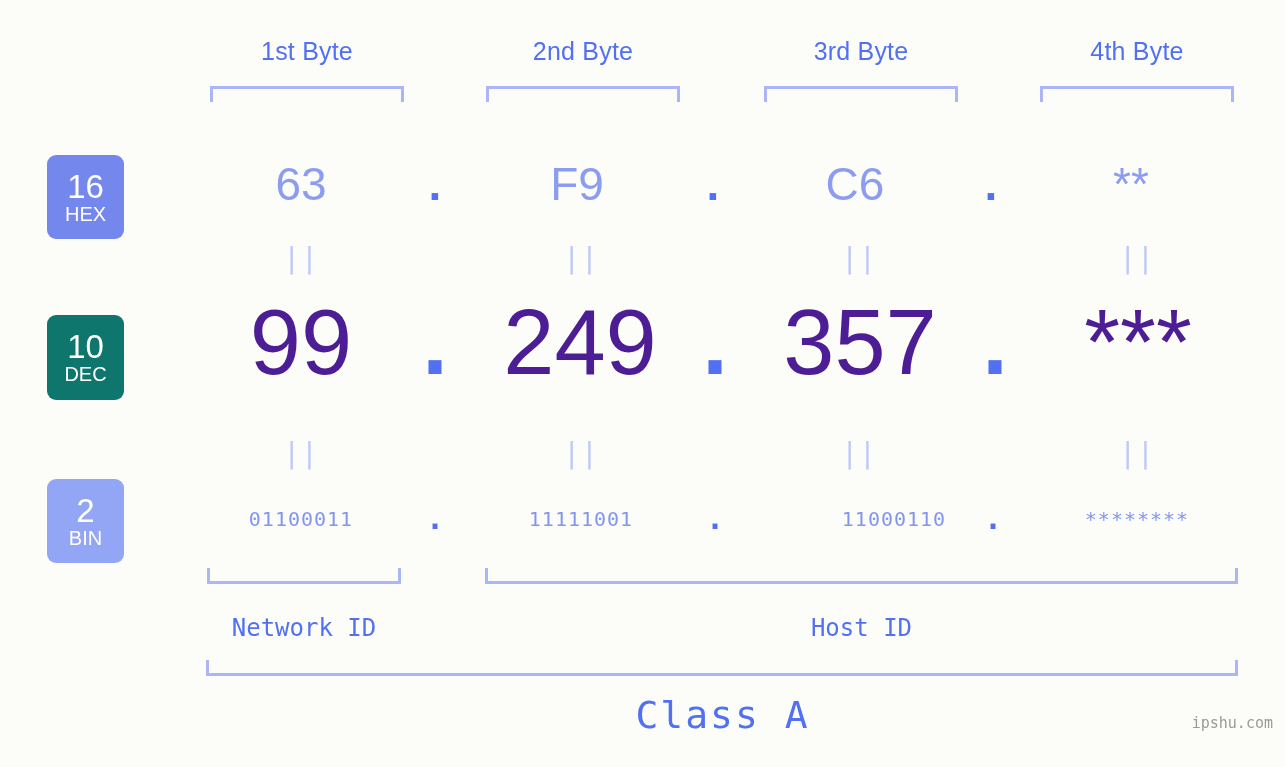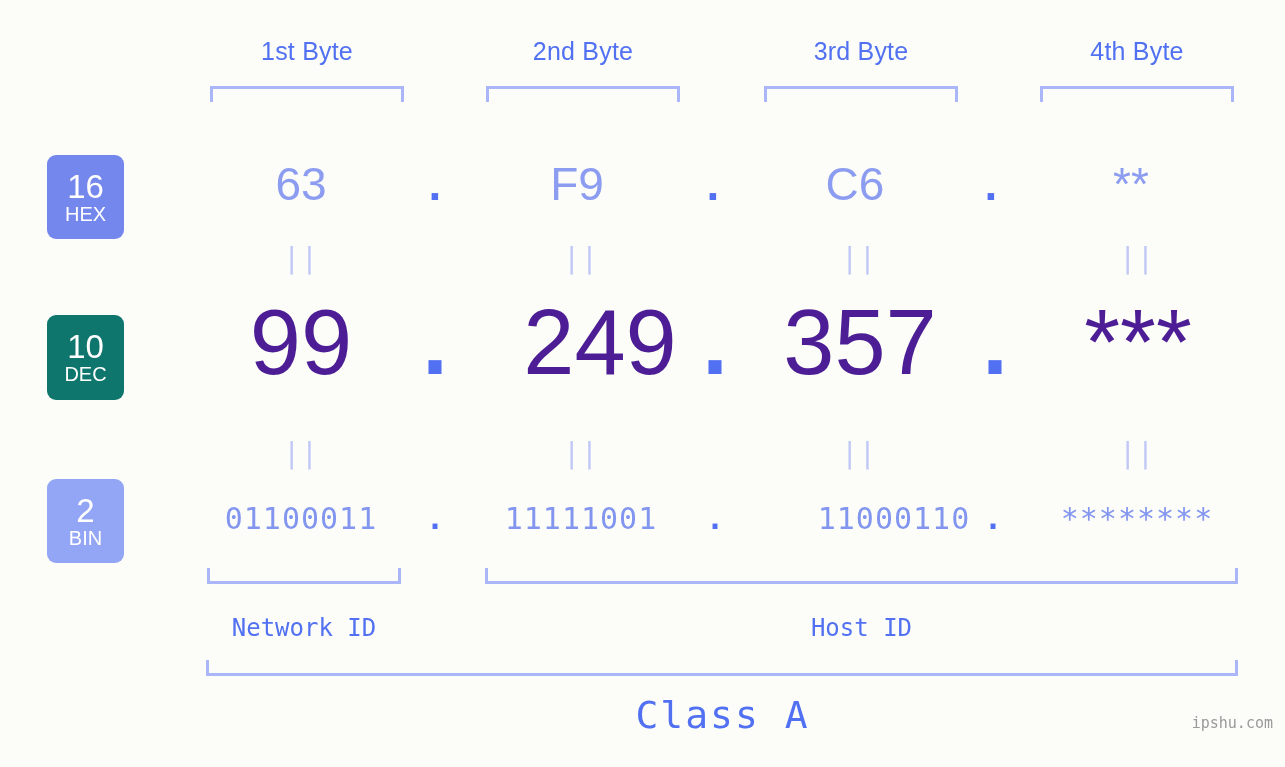--- a/index.html
+++ b/index.html
@@ -127,21 +127,21 @@
     font-size: 92px;
     line-height: 100px;
     font-family: "Liberation Sans", sans-serif;
     font-weight: bold;
     top: 292px;
   }
 
   
   .bin-val {
     color: #8295ef;
-    font-size: 30px;
+    font-size: 20px;
     line-height: 38px;
     font-family: "DejaVu Sans Mono", monospace;
     letter-spacing: 1px;
     top: 500px;
   }
   .bin-dot {
     color: #5271f2;
     font-size: 30px;
     line-height: 38px;
     font-family: "DejaVu Sans Mono", monospace;
@@ -236,21 +236,21 @@
   <div class="val hex-dot" style="left:960px;width:62px;">.</div>
   <div class="val hex-val" style="left:1034px;width:194px;">**</div>
 
   <div class="eq eq-top" style="left:204px;width:194px;">||</div>
   <div class="eq eq-top" style="left:484px;width:194px;">||</div>
   <div class="eq eq-top" style="left:762px;width:194px;">||</div>
   <div class="eq eq-top" style="left:1040px;width:194px;">||</div>
 
   <div class="val dec-val" style="left:194px;width:214px;">99</div>
   <div class="val dec-dot" style="left:404px;width:62px;">.</div>
-  <div class="val dec-val" style="left:488px;width:224px;">249</div>
+  <div class="val dec-val" style="left:468px;width:224px;">249</div>
   <div class="val dec-dot" style="left:684px;width:62px;">.</div>
   <div class="val dec-val" style="left:748px;width:224px;">357</div>
   <div class="val dec-dot" style="left:964px;width:62px;">.</div>
   <div class="val dec-val" style="left:1026px;width:224px;">***</div>
 
   <div class="eq eq-bot" style="left:204px;width:194px;">||</div>
   <div class="eq eq-bot" style="left:484px;width:194px;">||</div>
   <div class="eq eq-bot" style="left:762px;width:194px;">||</div>
   <div class="eq eq-bot" style="left:1040px;width:194px;">||</div>
 

